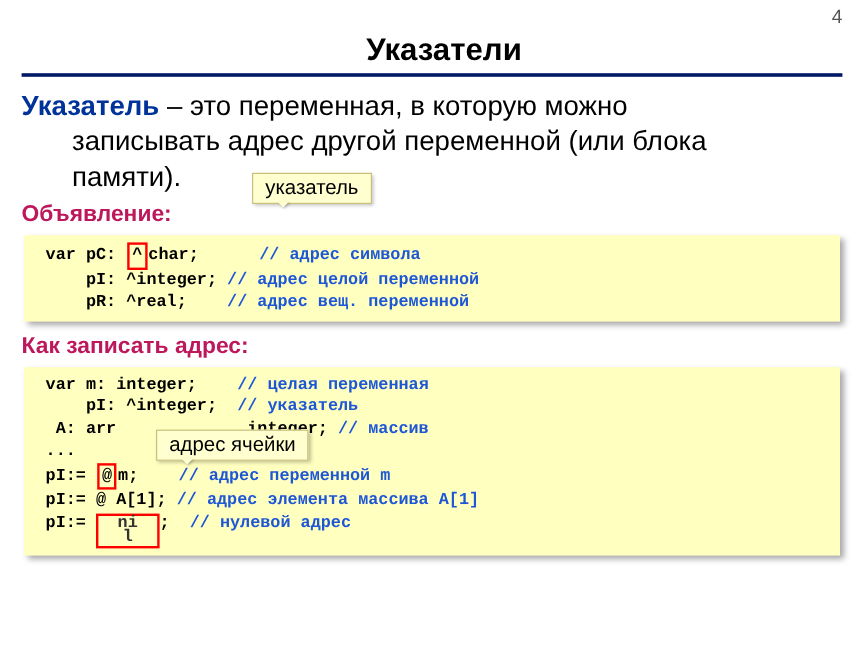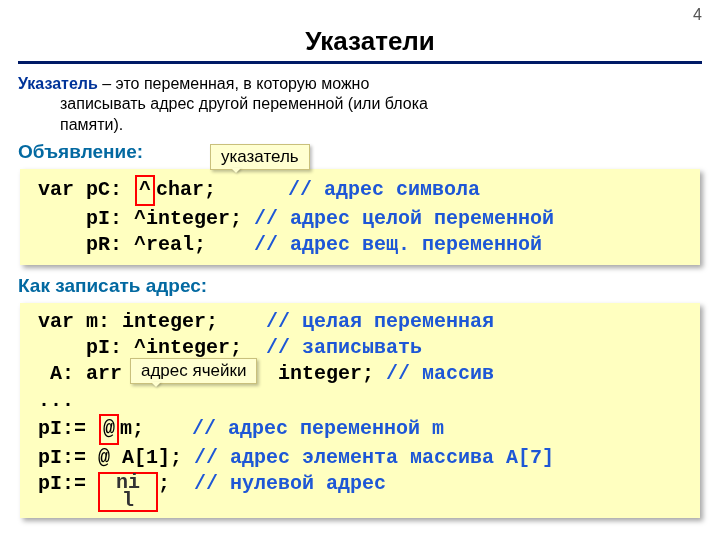--- a/index.html
+++ b/index.html
@@ -28,34 +28,34 @@
   }
   .rule {
     height: 3px;
     background: #001a66;
     margin: 2px 18px 10px 18px;
   }
   .content {
     padding: 0 18px;
   }
   .definition {
-    font-size: 16px;
+    font-size: 23px;
     line-height: 1.28;
     margin-bottom: 6px;
   }
   .definition .term {
     color: #003399; 
     font-weight: bold;
   }
   .indent {
     margin-left: 42px;
     display: block;
   }
   .subheading {
-    color: #0369a1;
+    color: #be185d;
     font-weight: bold;
     font-size: 19px;
     margin-top: 4px;
     margin-bottom: 2px;
   }
   .label-callout {
     display: inline-block;
     background: #ffffd0;
     border: 1px solid #c9c07c;
     box-shadow: 2px 2px 3px rgba(0,0,0,0.25);
@@ -83,21 +83,21 @@
     left: 130px;
     top: 358px;
     z-index: 4;
   }
   .codebox {
     background: #ffffc0;
     box-shadow: 3px 3px 5px rgba(0,0,0,0.35);
     margin: 6px 2px 10px 2px;
     padding: 6px 12px 6px 18px;
     font-family: "Courier New", monospace;
-    font-size: 20px;
+    font-size: 14px;
     font-weight: bold;
     line-height: 1.32;
     white-space: pre;
     position: relative;
   }
   .cmt {
     color: #1e57d6;
   }
   .redbox {
     display: inline-block;
@@ -133,25 +133,25 @@
 
   <div class="subheading">Объявление:</div>
 
   <div class="codebox"><span>var pC: </span><span class="redbox">^</span><span>char;      </span><span class="cmt">// адрес символа</span>
 <span>    pI: ^integer; </span><span class="cmt">// адрес целой переменной</span>
 <span>    pR: ^real;    </span><span class="cmt">// адрес вещ. переменной</span></div>
 
   <div class="subheading">Как записать адрес:</div>
 
   <div class="codebox"><span>var m: integer;    </span><span class="cmt">// целая переменная</span>
-<span>    pI: ^integer;  </span><span class="cmt">// записывать</span>
+<span>    pI: ^integer;  </span><span class="cmt">// указатель</span>
 <span> A: arr             integer; </span><span class="cmt">// массив</span>
 <span>...</span>
 <span>pI:= </span><span class="redbox">@</span><span>m;    </span><span class="cmt">// адрес переменной m</span>
-<span>pI:= @ A[1]; </span><span class="cmt">// адрес элемента массива A[7]</span>
+<span>pI:= @ A[1]; </span><span class="cmt">// адрес элемента массива A[1]</span>
 <span>pI:= </span><span class="nilbox"><span>ni</span><br><span>l</span></span><span>;  </span><span class="cmt">// нулевой адрес</span></div>
 
 </div>
 
 <div class="callout-holder1">
   <span class="label-callout">указатель</span>
 </div>
 <div class="callout-holder2">
   <span class="label-callout">адрес ячейки</span>
 </div>

